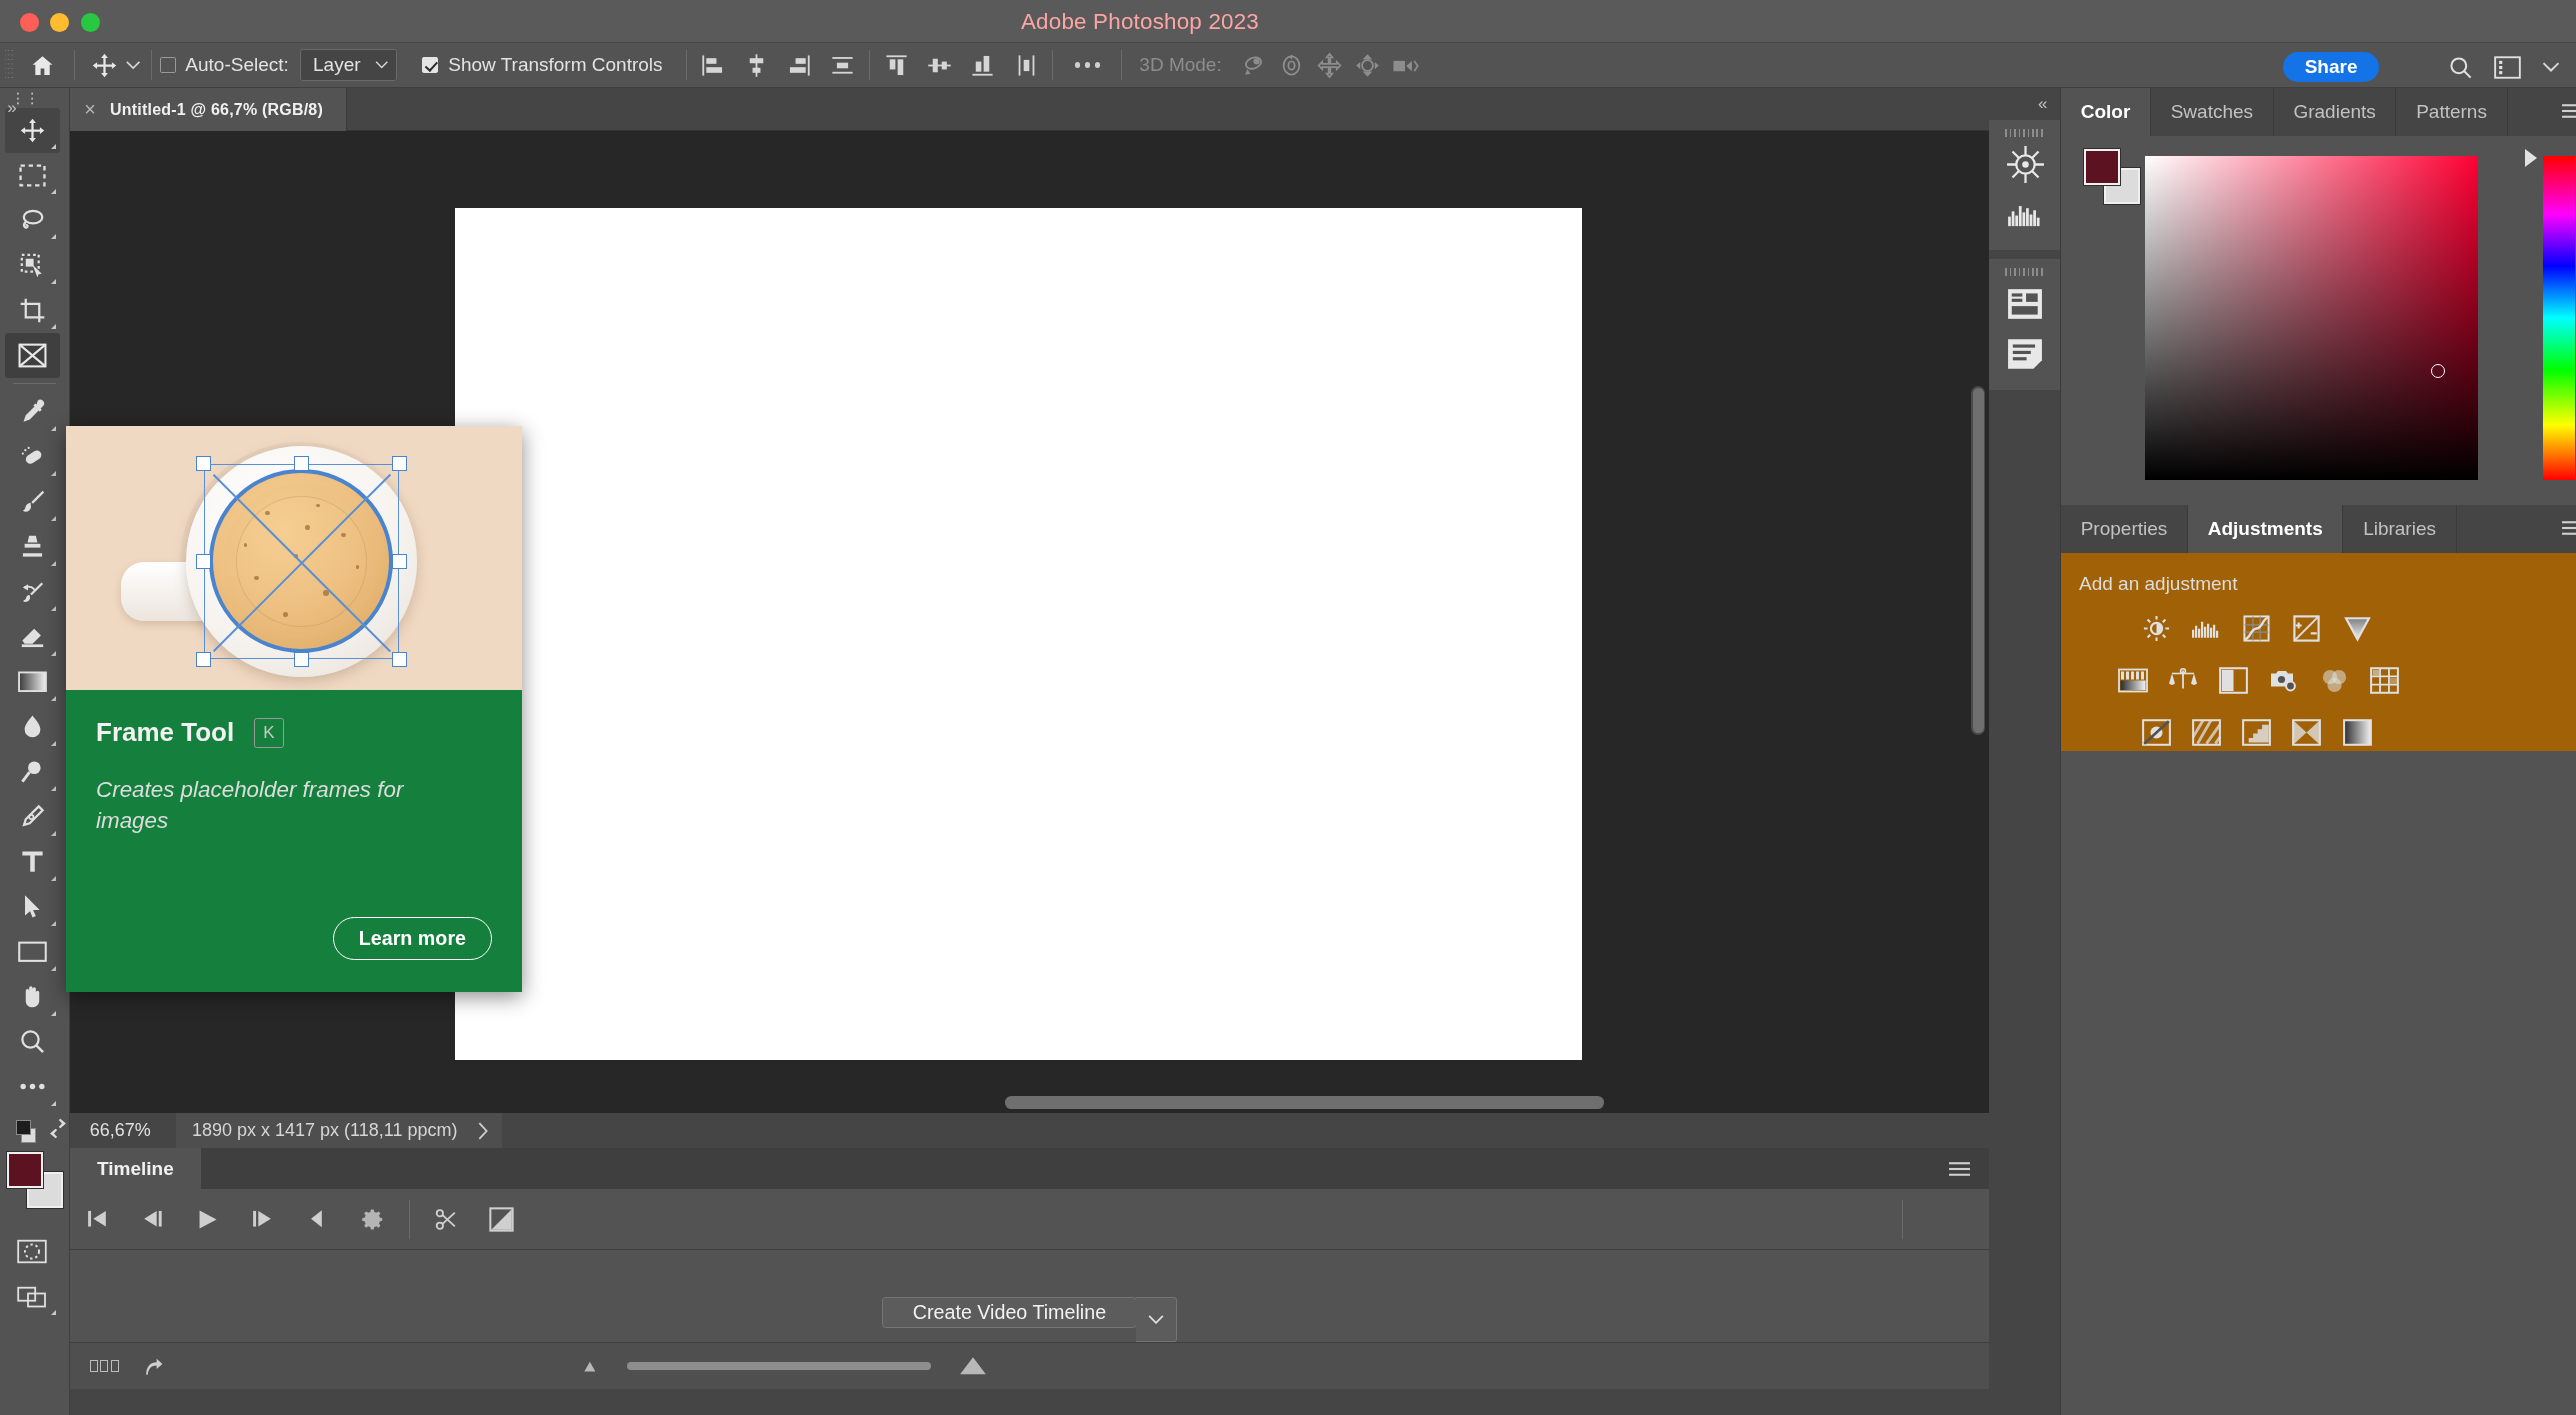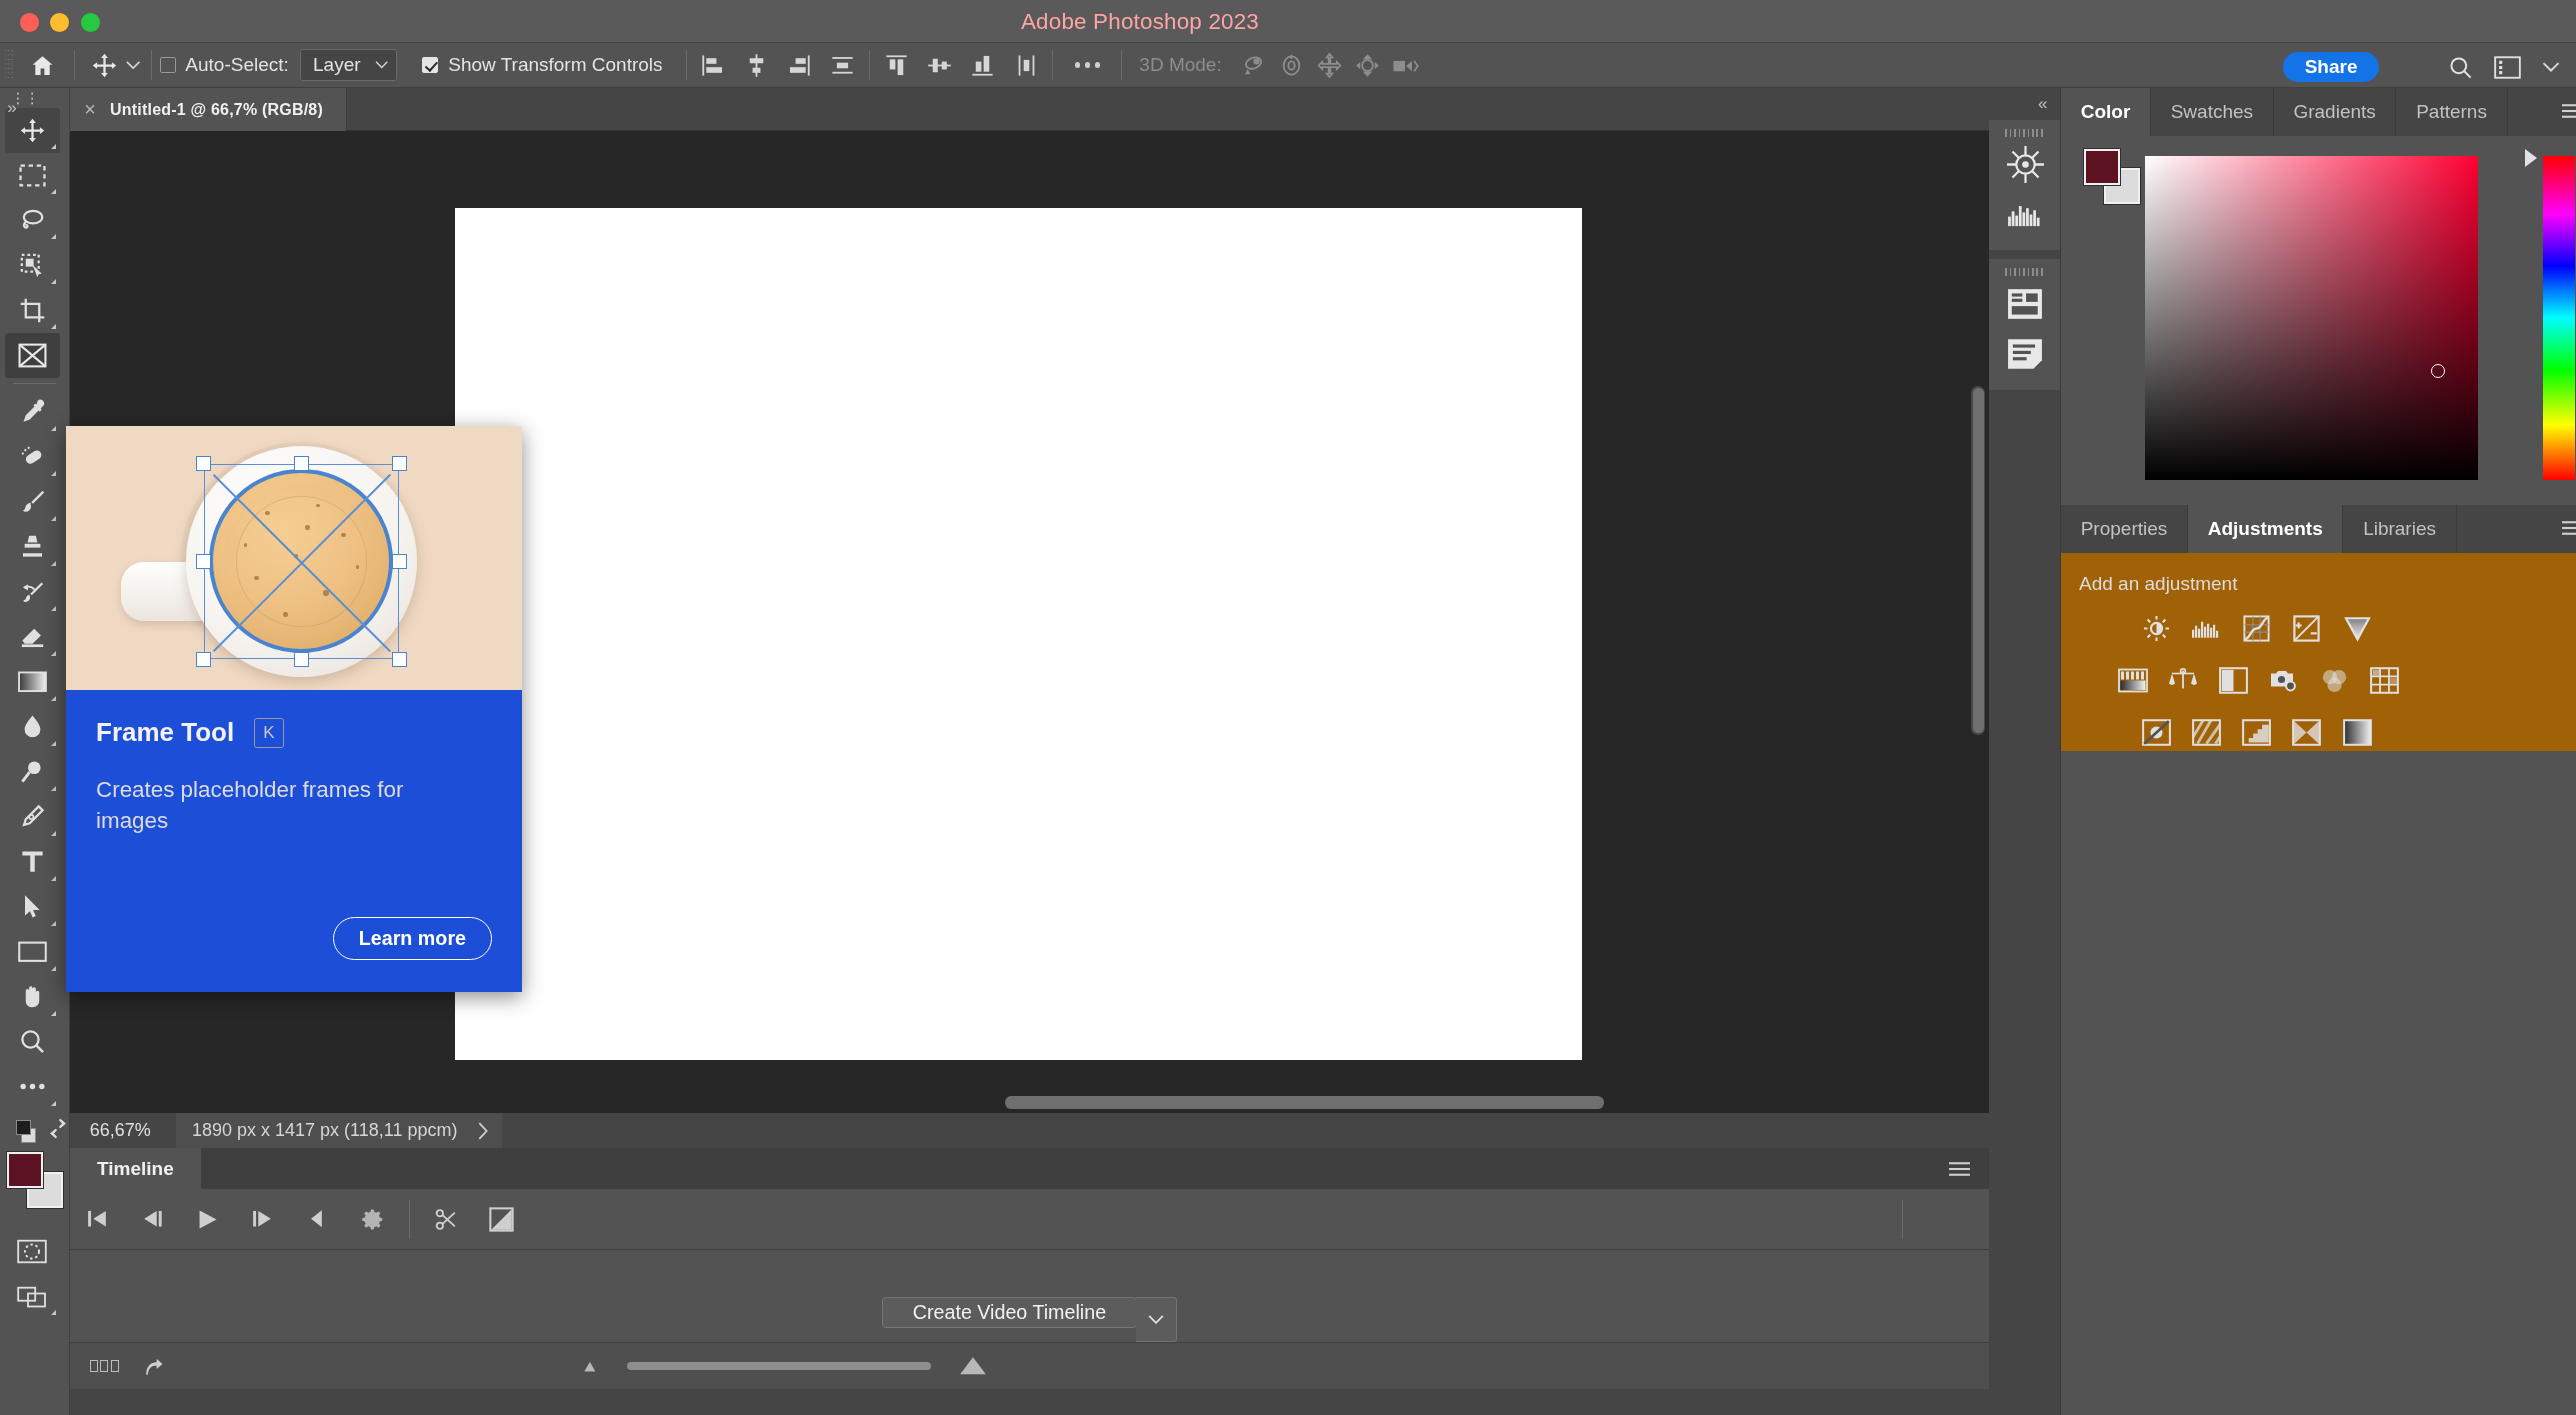--- a/index.html
+++ b/index.html
@@ -118,21 +118,21 @@
     position:absolute; left:385px; top:77px; width:1127px; height:852px;
     background:#ffffff;
   }
   .vscroll { position:absolute; right:3.6px; top:255px; width:14.3px; height:349px; background:#4a4a4a; border-radius:7.2px; }
   .vscroll i { position:absolute; left:1.8px; top:1.8px; width:10.7px; height:345px; background:#6f6f6f; border-radius:5.4px; display:block; }
   .hscroll { position:absolute; left:935px; bottom:4.5px; width:599px; height:12.5px; background:#6f6f6f; border-radius:6.3px; }
 
   
   .tip {
     position:absolute; left:66px; top:426px; width:456px; height:566px;
-    background:#1d4ed8; box-shadow:0 5.4px 19.7px rgba(0,0,0,.45); overflow:hidden;
+    background:#15803d; box-shadow:0 5.4px 19.7px rgba(0,0,0,.45); overflow:hidden;
   }
   .tip-img { position:relative; width:456px; height:264px; background:#f0d9c3; overflow:hidden; }
   .cup-shadow {
     position:absolute; left:114px; top:16px; width:242px; height:240px; border-radius:50%;
     background:radial-gradient(circle at 42% 38%, rgba(0,0,0,.10), rgba(0,0,0,0) 70%);
   }
   .cup-outer {
     position:absolute; left:120px; top:19.7px; width:231px; height:231px; border-radius:50%;
     background:radial-gradient(circle at 38% 30%, #ffffff 0%, #f6f3ef 58%, #e6ded6 100%);
     box-shadow:0 4.5px 14.3px rgba(120,90,60,.28);
@@ -168,21 +168,21 @@
     position:absolute; width:15px; height:15px; background:#ffffff;
     border:1.8px solid #4a84cf;
   }
   .tip-body { padding:27px 30px 0 30px; }
   .tip-head { display:flex; align-items:center; }
   .tip-title { color:#f2f2f2; font-size:26px; font-weight:bold; }
   .tip-key {
     margin-left:19.7px; width:30px; height:30px; border:0.9px solid #9a9a9a; border-radius:2.7px;
     display:flex; align-items:center; justify-content:center; color:#c9c9c9; font-size:17px;
   }
-  .tip-desc { margin-top:27px; color:#dcdcdc; font-size:22.4px; line-height:1.38; width:340px; }
+  .tip-desc { margin-top:27px; color:#dcdcdc; font-size:22.4px; line-height:1.38; width:340px;font-style:italic; }
   .learn-more {
     position:absolute; right:30px; bottom:32px; height:43px; padding:0 25px;
     border:1.8px solid #ffffff; border-radius:21.5px; color:#ffffff; font-size:19.7px; font-weight:bold;
     display:flex; align-items:center; justify-content:center;
   }
 
   
   .statusbar {
     position:absolute; left:70px; top:1113px; width:1919px; height:36px;
     background:#454545; display:flex; align-items:center; border-bottom:0.9px solid #3a3a3a;

